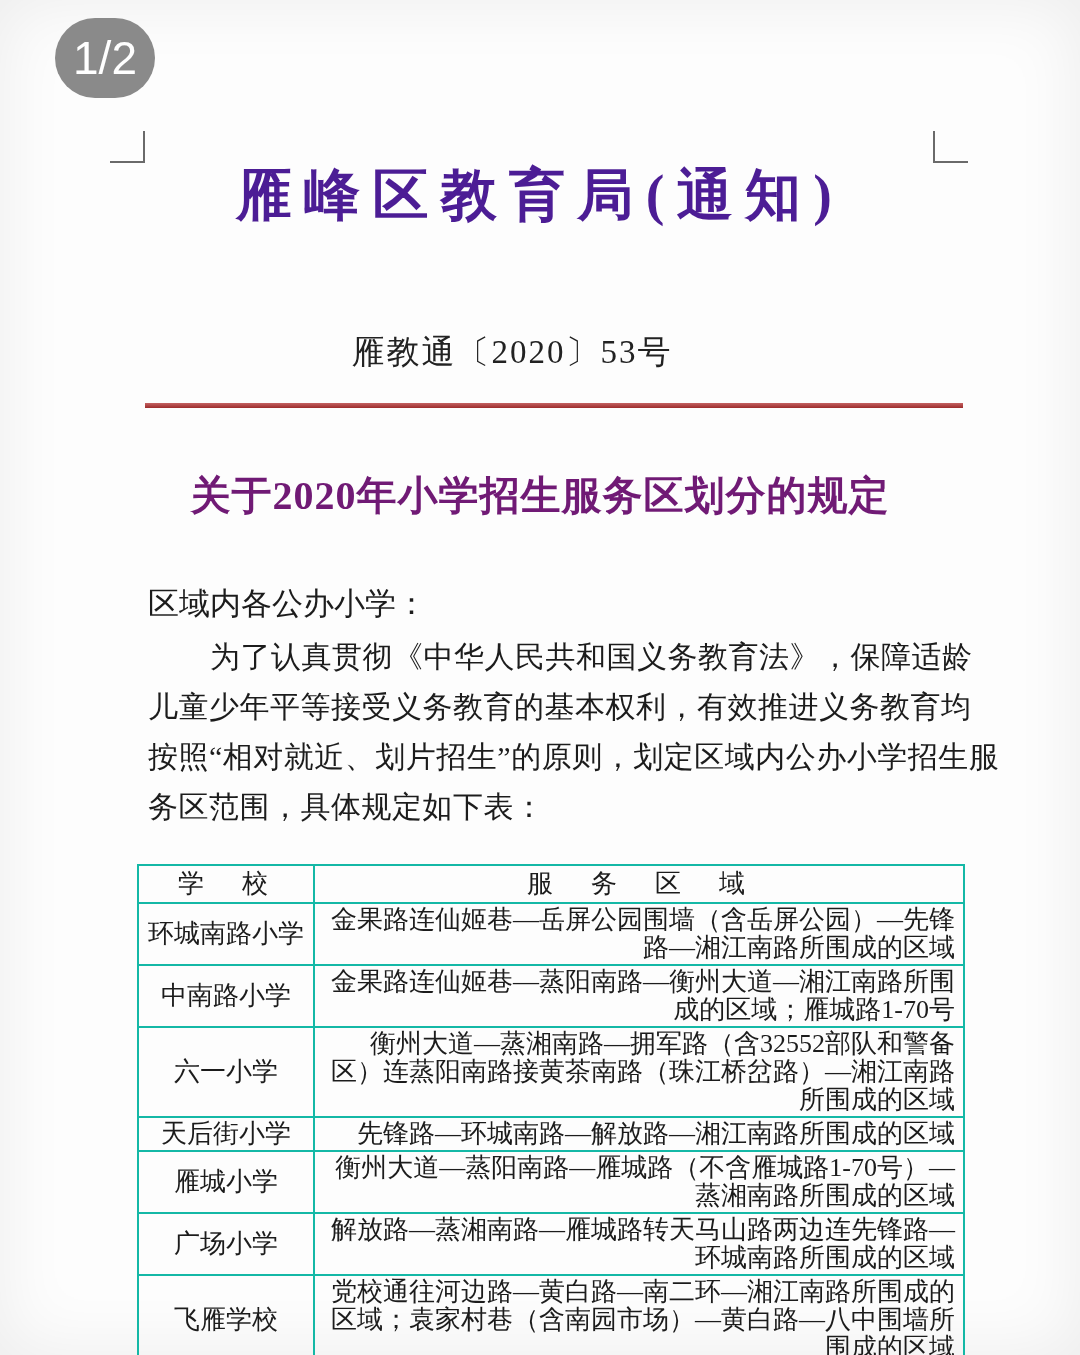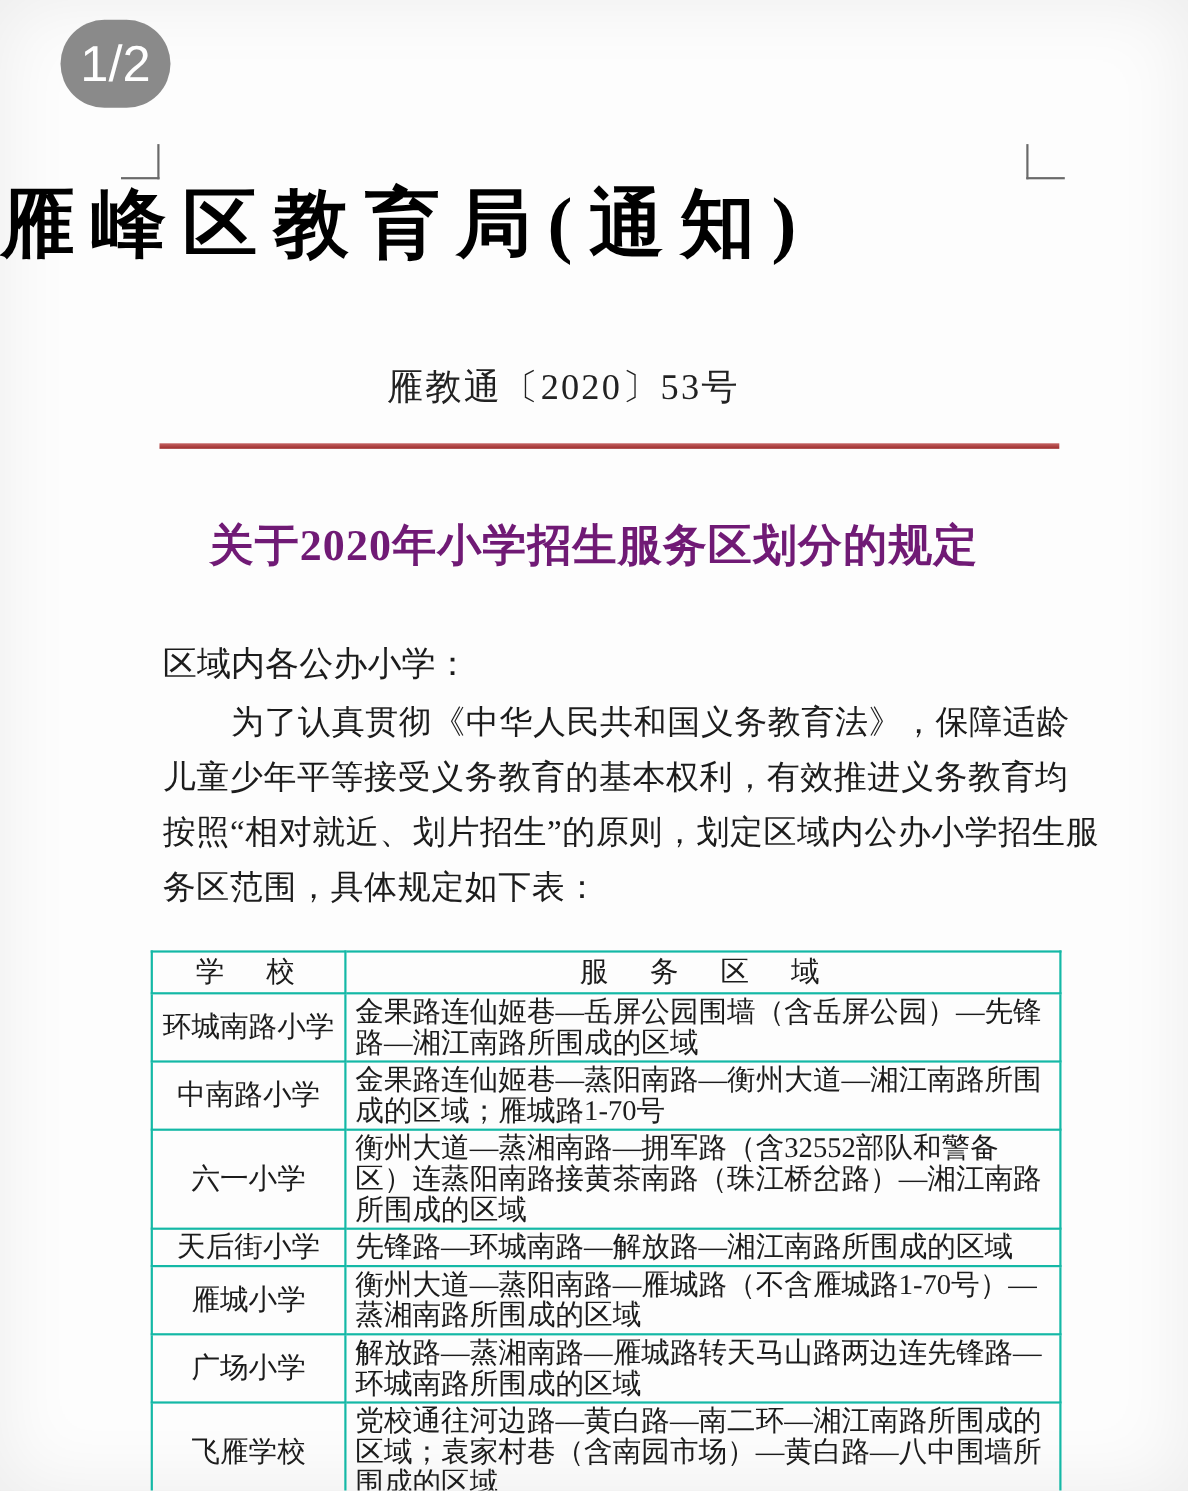--- a/index.html
+++ b/index.html
@@ -23,23 +23,24 @@
     border-radius: 42px;
     display: flex; align-items: center; justify-content: center;
     color: #ffffff; font-size: 46px;
     font-family: "Liberation Sans", "DejaVu Sans", sans-serif;
   }
   .corner-mark { position: absolute; width: 33px; height: 30px; }
   .corner-mark.tl { left: 110px; top: 131px; border-right: 2px solid #6a6a6a; border-bottom: 2px solid #6a6a6a; }
   .corner-mark.tr { left: 933px; top: 131px; border-left: 2px solid #6a6a6a; border-bottom: 2px solid #6a6a6a; }
   .doc-title {
     position: absolute; left: 0; top: 158px; width: 1080px;
-    font-size: 68px; font-weight: 700;
+    text-align: center;
+    font-size: 56px; font-weight: 700;
     letter-spacing: 0.22em;
-    color: #000000;
+    color: #4c1d95;
     white-space: nowrap;
   }
   .doc-number {
     position: absolute; left: 0; top: 330px; width: 1024px;
     text-align: center;
     font-size: 33px; color: #222222;
     letter-spacing: 2px;
   }
   .red-rule {
     position: absolute; left: 145px; top: 403px;
@@ -80,21 +81,21 @@
     vertical-align: middle;
   }
   table.zoning th {
     font-weight: 400;
     text-align: center;
     letter-spacing: 6px;
     padding: 4px 0;
   }
   col.school-col { width: 176px; }
   td.school-cell { text-align: center; padding: 2px 2px; }
-  td.area-cell { text-align: left; }
+  td.area-cell { text-align: right; }
 </style>
 </head>
 <body>
 
 <div class="photo">
 
   <div class="page-badge">
     <span>1/2</span>
   </div>
 

